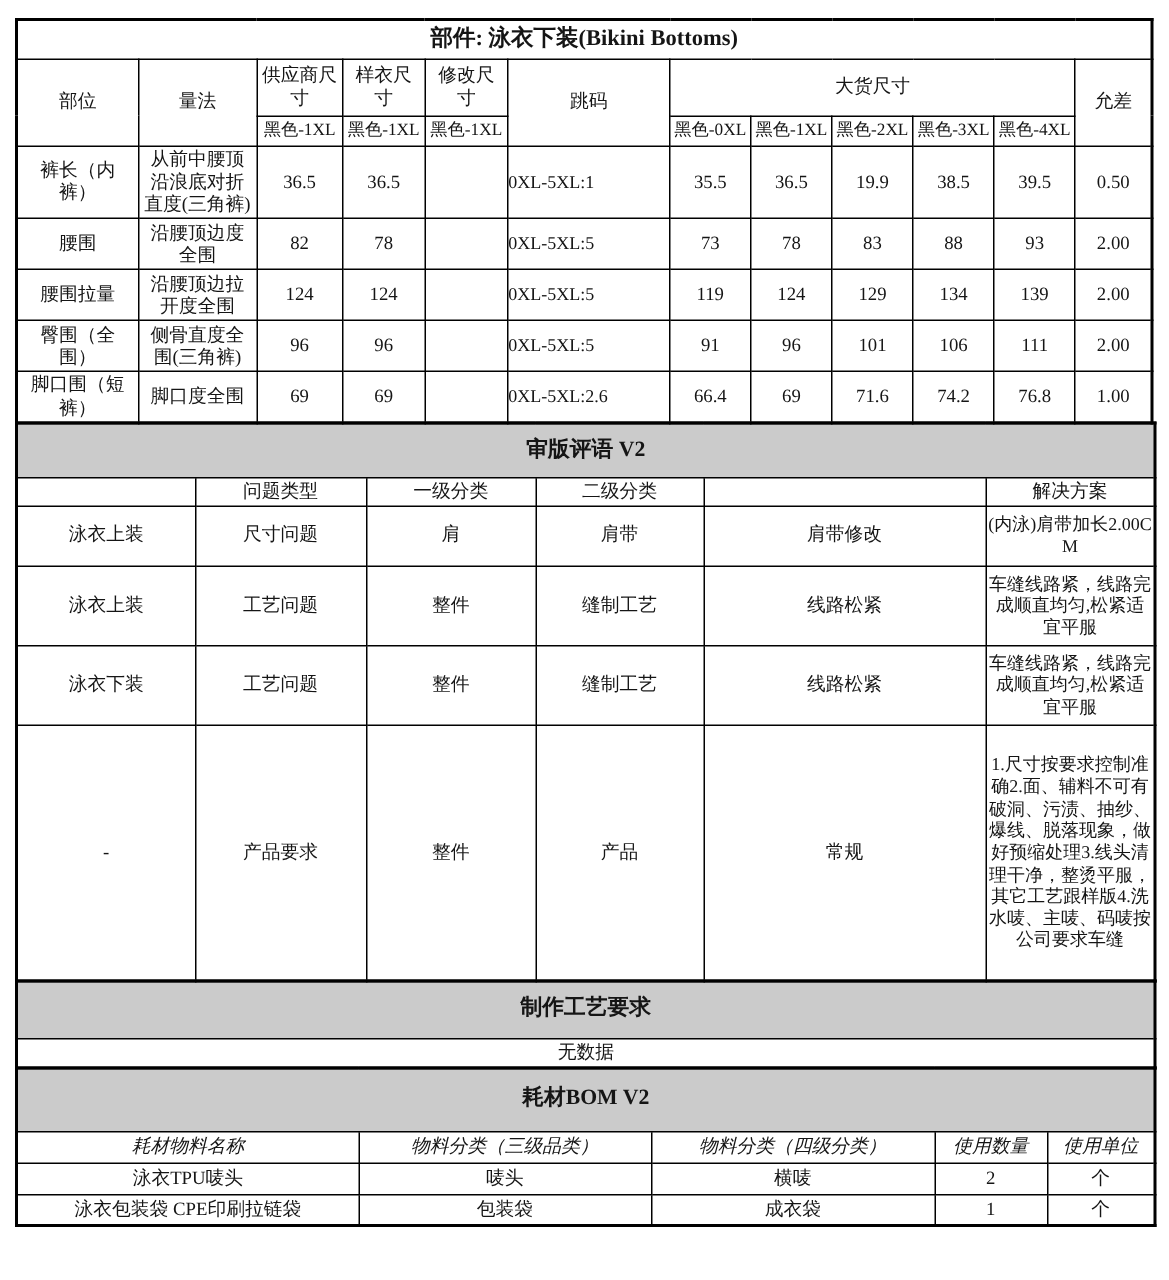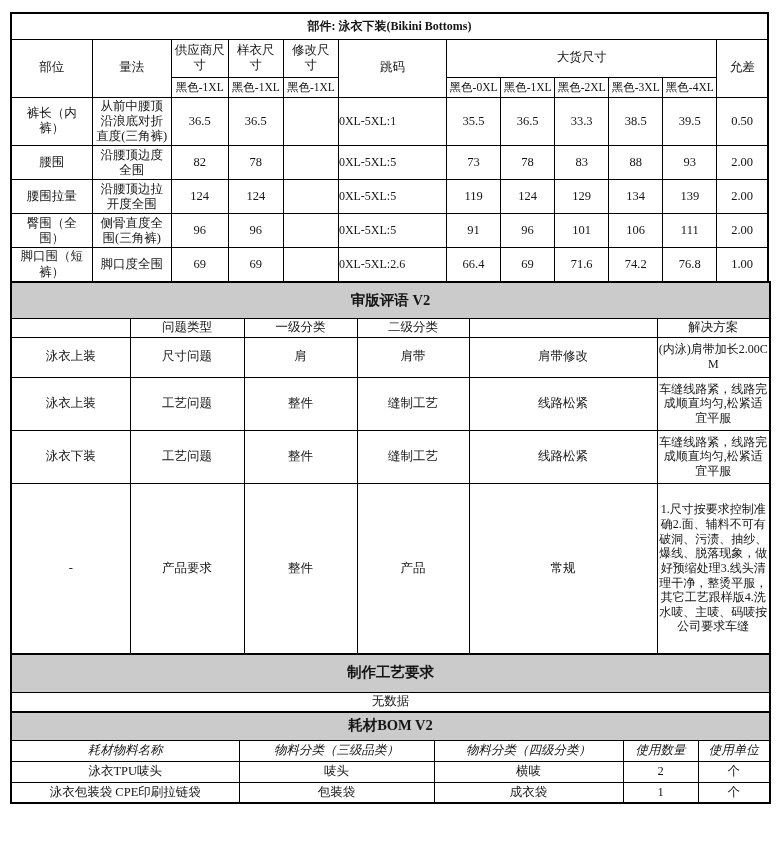--- a/index.html
+++ b/index.html
@@ -4,32 +4,32 @@
 <style>
   html,body{margin:0;padding:0;background:#fff;}
   body{width:779px;height:853px;overflow:hidden;
        font-family:"Liberation Serif","DejaVu Serif",serif;color:#151515;}
   .doc{padding:12px 10px 0 10px;}
   table{border-collapse:collapse;table-layout:fixed;width:759px;
         font-size:12.5px;border:2px solid #000;}
   .t-next{margin-top:-2px;}
   td{border:1px solid #000;text-align:center;vertical-align:middle;
      padding:1px 3px;line-height:1.22;overflow:hidden;word-break:break-all;}
-  .title-cell{font-weight:bold;font-size:12px;}
+  .title-cell{font-weight:bold;font-size:15px;}
   .band{background:#cbcbcb;font-weight:bold;font-size:14.5px;}
   .sizehdr{font-size:11.5px;padding:1px 1px;}
   .grading{text-align:left;padding-left:0;font-size:12px;}
   .solution{font-size:12px;padding:0 1px;}
   .h-title{height:26px;} .h-hdr1{height:38px;} .h-hdr2{height:20px;}
   .h-r1{height:48px;} .h-r2{height:34px;} .h-r3{height:34px;margin-left:32px;}
   .h-r4{height:34px;margin-top:41px;} .h-r5{height:33px;}
   .h-band1{height:37px;} .h-rhdr{height:16px;}
   .h-rv1{height:40px;} .h-rv2{height:53px;} .h-rv3{height:53px;} .h-rv4{height:171px;}
   .h-band2{height:38px;} .h-nodata{height:20px;}
-  .h-band3{height:28px;margin-left:16px;} .h-bhdr{height:21px;font-style:italic;} .h-b1{height:21px;} .h-b2{height:21px;}
+  .h-band3{height:42px;margin-left:16px;} .h-bhdr{height:21px;font-style:italic;} .h-b1{height:21px;} .h-b2{height:21px;}
 </style>
 </head>
 <body>
 
 <div class="doc">
 
   <table>
     <colgroup>
       <col style="width:81px">
         <col style="width:79px">
@@ -71,21 +71,21 @@
 
     <tr class="h-r1">
       <td>裤长（内裤）</td>
       <td>从前中腰顶沿浪底对折直度(三角裤)</td>
       <td>36.5</td>
       <td>36.5</td>
       <td></td>
       <td class="grading">0XL-5XL:1</td>
       <td>35.5</td>
       <td>36.5</td>
-      <td>33.3</td>
+      <td>19.9</td>
       <td>38.5</td>
       <td>39.5</td>
       <td>0.50</td>
     </tr>
     <tr class="h-r2">
       <td>腰围</td>
       <td>沿腰顶边度全围</td>
       <td>82</td>
       <td>78</td>
       <td></td>

